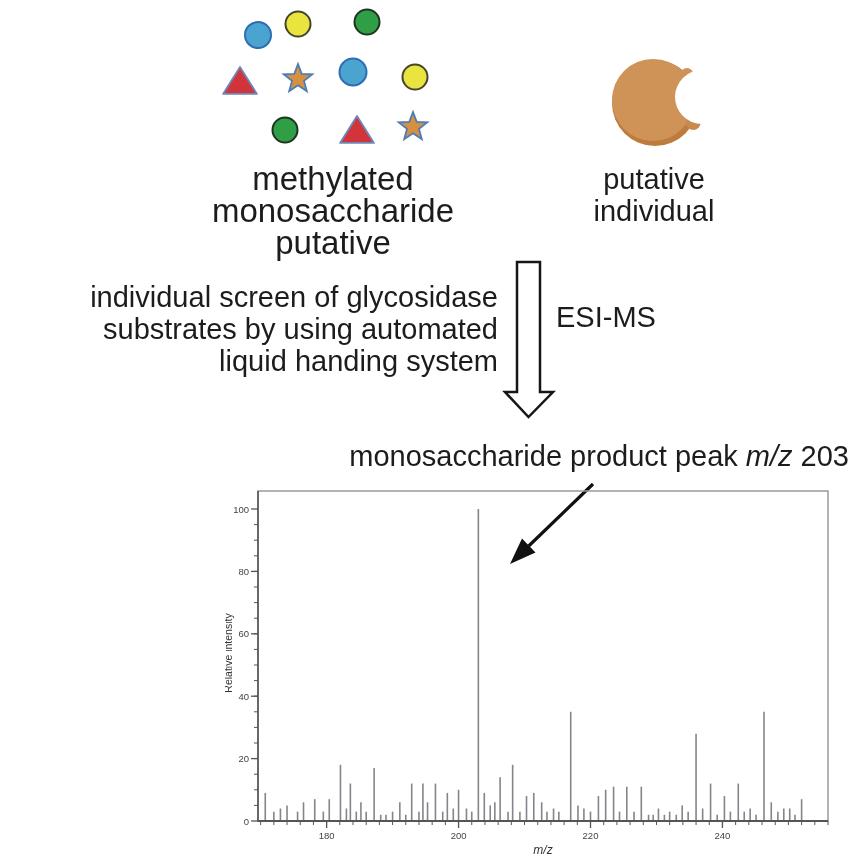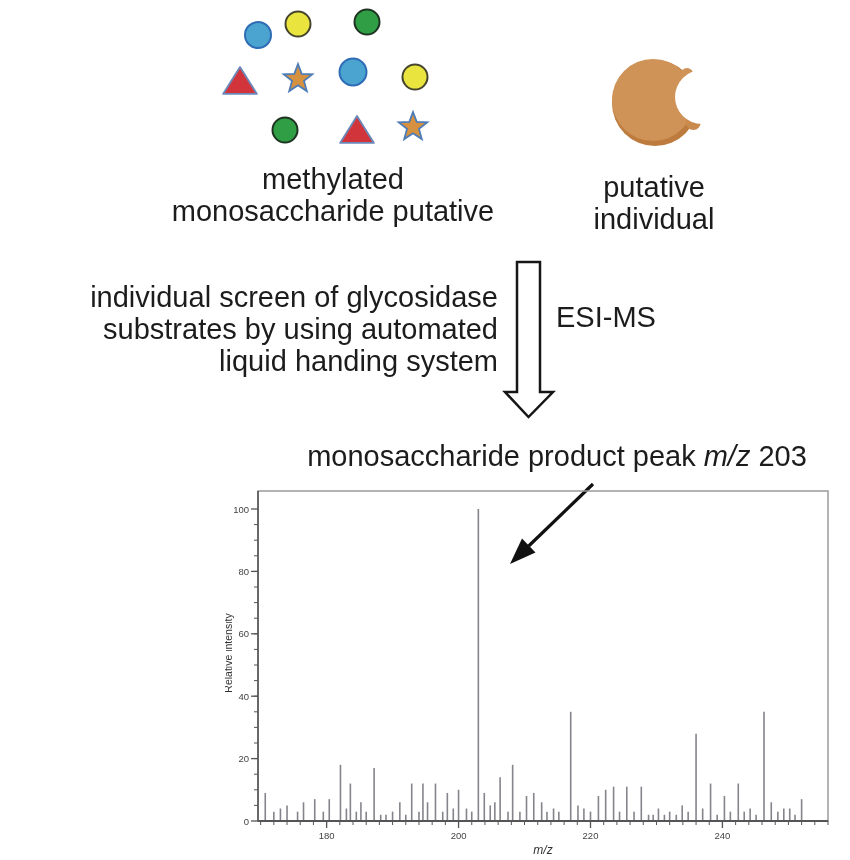--- a/index.html
+++ b/index.html
@@ -1,23 +1,23 @@
 <!DOCTYPE html>
 <html><head>
 <meta charset="utf-8">
 <style>
   html,body{margin:0;padding:0;background:#fff;}
   .canvas{position:relative;width:850px;height:860px;background:#ffffff;overflow:hidden;
           font-family:"Liberation Sans",sans-serif;color:#1c1c1c;}
   .abs{position:absolute;}
-  .lib-label{left:163px;top:163px;width:340px;text-align:center;font-size:29px;line-height:32px;}
-  .enzyme-label{left:554px;top:163px;width:200px;text-align:center;font-size:29px;line-height:32px;margin-top:8px;}
+  .lib-label{left:163px;top:163px;width:340px;text-align:center;font-size:33px;line-height:32px;}
+  .enzyme-label{left:554px;top:163px;width:200px;text-align:center;font-size:29px;line-height:32px;}
   .process-text{top:281px;right:352px;width:520px;text-align:right;font-size:29px;line-height:32px;}
   .esi-label{left:556px;top:301px;font-size:29px;}
-  .annotation{left:265px;top:440px;width:584px;text-align:center;font-size:29px;}
+  .annotation{left:265px;top:440px;width:584px;text-align:right;font-size:29px;}
   .annotation i{font-style:italic;}
   svg{display:block;}
 </style>
 </head>
 <body>
 
 <div class="canvas">
 
   <svg class="abs" style="left:210px;top:2px;" width="250" height="148">
       <circle cx="48" cy="33" r="13" fill="#4ba3cf" stroke="#2e6cb5" stroke-width="2"></circle>

